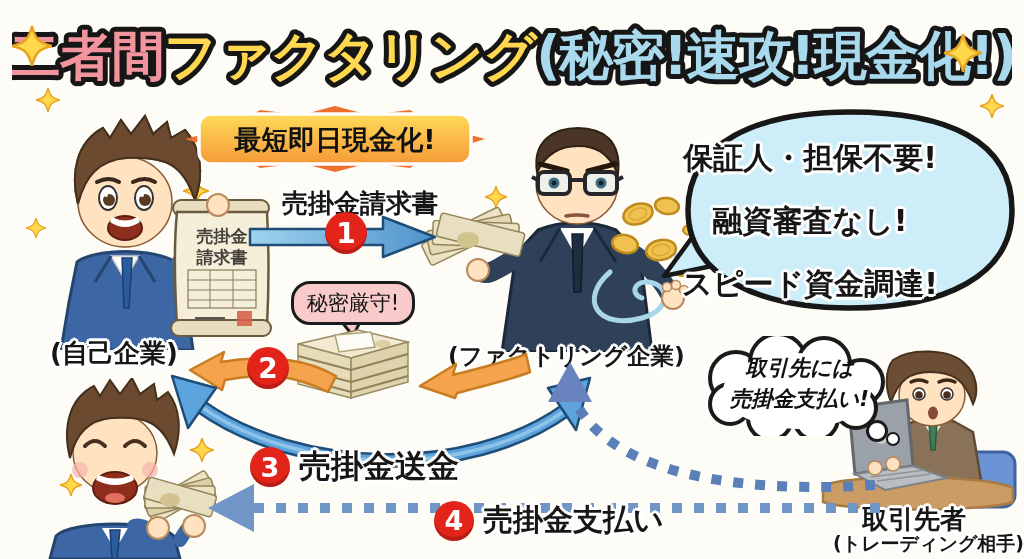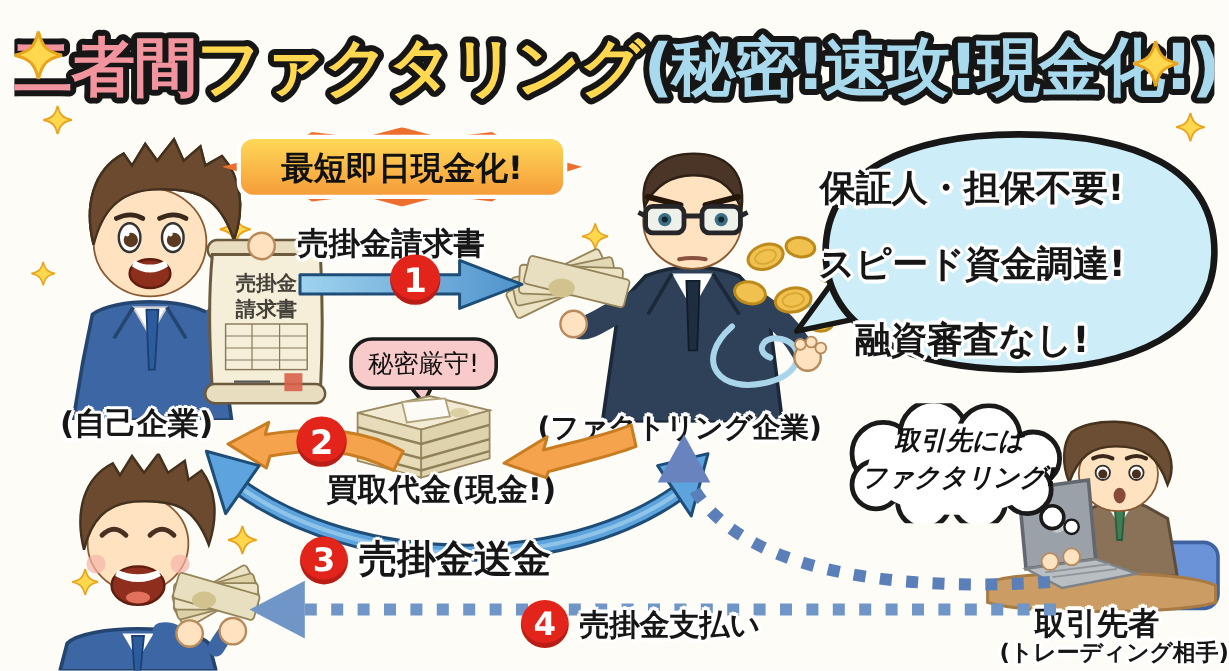--- a/index.html
+++ b/index.html
@@ -199,21 +199,21 @@
         <linearGradient id="gb" x1="0" y1="0" x2="0" y2="1">
       <stop offset="0" stop-color="#ffdb59"></stop>
           <stop offset="1" stop-color="#f59a38"></stop>
     </linearGradient>
       </defs>
     <polygon points="300,33 278,40 280,50 243,51 225,62 184,57 150,66 116,57 75,62 57,51 20,50 23,40 0,33 23,27 20,17 57,15 75,4 116,9 150,0 184,9 225,4 243,15 280,17 278,27" fill="#ee6f2d"></polygon>
     <rect x="14" y="8" width="272" height="50" rx="12" fill="url(#gb)" stroke="#ffffff" stroke-width="3.5"></rect>
     <text x="150" y="43" text-anchor="middle" font-size="27" font-weight="800" fill="#111111">最短即日現金化!</text>
   </svg>
 
-  <div class="abs ow" style="left:248px;top:186px;width:190px;font-size:26px;text-align:left">売掛金請求書</div>
+  <div class="abs ow" style="left:248px;top:186px;width:190px;font-size:26px;text-align:right">売掛金請求書</div>
   <svg class="abs" style="left:245px;top:215px" width="195" height="45" viewBox="0 0 195 45">
     <defs>
         <linearGradient id="ab" x1="0" y1="0" x2="1" y2="0">
       <stop offset="0" stop-color="#9fd3ef"></stop>
           <stop offset="1" stop-color="#4f93cc"></stop>
     </linearGradient>
       </defs>
     <path d="M 5,14 L 138,14 L 138,2 L 190,22 L 138,42 L 138,30 L 5,30 Z" fill="url(#ab)" stroke="#1e4d78" stroke-width="2.5" stroke-linejoin="round"></path>
   </svg>
   <div class="abs num" style="left:325px;top:212px">1</div>
@@ -224,21 +224,20 @@
   <div class="abs secrecy" style="left:291px;top:281px;width:118px;height:38px">秘密厳守!</div>
 
   <svg class="abs" style="left:283px;top:322px" width="135" height="85" viewBox="0 0 135 85">
     <polygon points="15,22 75,8 125,20 68,36" fill="#f2ead2" stroke="#9a8a62" stroke-width="1.5"></polygon>
     <polygon points="52,13 88,10 92,25 56,30" fill="#fcfbf5" stroke="#b0a37c" stroke-width="1.5"></polygon>
     <ellipse cx="100" cy="22" rx="8" ry="4" fill="#ddcfa4"></ellipse>
     <polygon points="15,22 68,36 68,76 15,62" fill="#e6dcba" stroke="#9a8a62" stroke-width="1.5"></polygon>
     <polygon points="68,36 125,20 125,60 68,76" fill="#dfd3ae" stroke="#9a8a62" stroke-width="1.5"></polygon>
     <path d="M 15,34 L 68,48 L 125,32 M 15,46 L 68,60 L 125,44 M 15,56 L 68,70 L 125,54" stroke="#8f8058" stroke-width="2" fill="none"></path>
   </svg>
-  <div class="abs ow" style="left:272px;top:391px;font-size:26px">買取代金(現金!)</div>
 
   <svg class="abs" style="left:178px;top:340px" width="165" height="70" viewBox="0 0 165 70">
     <path d="M 12,30 L 46,12 L 43,22 C 95,14 130,20 158,36 L 150,52 C 118,36 92,32 47,40 L 44,50 Z" fill="#f5a34c" stroke="#c97d22" stroke-width="2.5" stroke-linejoin="round"></path>
   </svg>
   <svg class="abs" style="left:412px;top:348px" width="120" height="55" viewBox="0 0 120 55">
     <path d="M 8,38 L 44,16 L 41,27 C 75,18 95,14 114,6 L 118,24 C 98,32 78,36 45,45 L 43,50 Z" fill="#f5a34c" stroke="#c97d22" stroke-width="2.5" stroke-linejoin="round"></path>
   </svg>
   <div class="abs num" style="left:247px;top:347px">2</div>
 
   <svg class="abs" style="left:158px;top:368px" width="445" height="110" viewBox="0 0 445 110">
@@ -254,44 +253,44 @@
   </div>
 
   <svg class="abs" style="left:190px;top:360px" width="730" height="175" viewBox="0 0 730 175">
     <path d="M 685,125 C 580,132 420,125 382,35" stroke="#5b7fb9" stroke-width="10" stroke-dasharray="10 12" fill="none"></path>
     <polygon points="380,2 358,42 402,42" fill="#6983be"></polygon>
     <path d="M 690,148 L 60,148" stroke="#7095c7" stroke-width="10" stroke-dasharray="10 12" fill="none"></path>
     <polygon points="18,148 64,124 64,172" fill="#7095c7"></polygon>
   </svg>
   <div class="abs flow-inline" style="left:434px;top:500px">
     <span class="num" style="width:40px;height:40px;font-size:27px">4</span>
-    <span class="ow" style="font-size:25px">売掛金支払い</span>
+    <span class="ow" style="font-size:30px">売掛金支払い</span>
   </div>
 
   <svg class="abs" style="left:660px;top:104px" width="362" height="212" viewBox="0 0 362 212">
     <polygon points="36,128 4,172 52,162" fill="#cdeef8" stroke="#171717" stroke-width="4.5" stroke-linejoin="round"></polygon>
     <path d="M 190,8 C 286,8 352,36 352,106 C 352,172 284,204 190,204 C 102,204 28,174 28,106 C 28,38 98,8 190,8 Z" fill="#cdeef8" stroke="#171717" stroke-width="5.5"></path>
   </svg>
   <div class="abs" style="left:655px;top:126px;width:310px">
     <div class="ow bubble-text">保証人・担保不要!</div>
+    <div class="ow bubble-text">融資審査なし!</div>
     <div class="ow bubble-text">スピード資金調達!</div>
-    <div class="ow bubble-text">融資審査なし!</div>
   </div>
 
   <svg class="abs" style="left:698px;top:336px" width="200" height="100" viewBox="0 0 200 100">
     <circle cx="38" cy="42" r="26" fill="#ffffff" stroke="#1a1a1a" stroke-width="4"></circle>
     <circle cx="80" cy="26" r="28" fill="#ffffff" stroke="#1a1a1a" stroke-width="4"></circle>
     <circle cx="126" cy="28" r="26" fill="#ffffff" stroke="#1a1a1a" stroke-width="4"></circle>
     <circle cx="163" cy="46" r="22" fill="#ffffff" stroke="#1a1a1a" stroke-width="4"></circle>
     <circle cx="158" cy="72" r="20" fill="#ffffff" stroke="#1a1a1a" stroke-width="4"></circle>
     <circle cx="118" cy="82" r="22" fill="#ffffff" stroke="#1a1a1a" stroke-width="4"></circle>
     <circle cx="72" cy="82" r="22" fill="#ffffff" stroke="#1a1a1a" stroke-width="4"></circle>
     <circle cx="32" cy="68" r="20" fill="#ffffff" stroke="#1a1a1a" stroke-width="4"></circle>
     <ellipse cx="99" cy="55" rx="74" ry="38" fill="#ffffff"></ellipse>
   </svg>
   <div class="abs" style="left:712px;top:352px;width:175px">
     <div class="thought-line">取引先には</div>
-    <div class="thought-line">ファクタリング!</div>
+    <div class="thought-line">売掛金支払い!</div>
   </div>
   <div class="abs dot" style="left:866px;top:420px;width:16px;height:16px"></div>
   <div class="abs dot" style="left:886px;top:432px;width:10px;height:10px;border-width:2.5px"></div>
 
 </div>
 
 </body></html>

